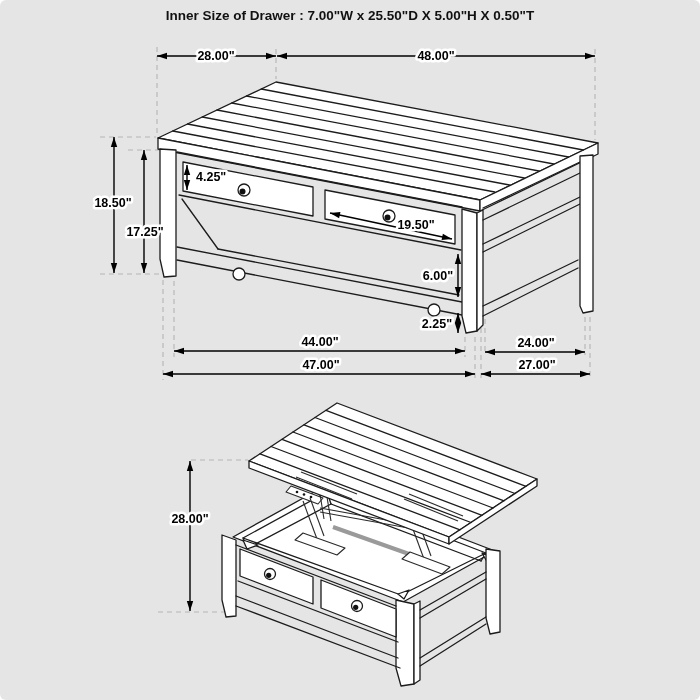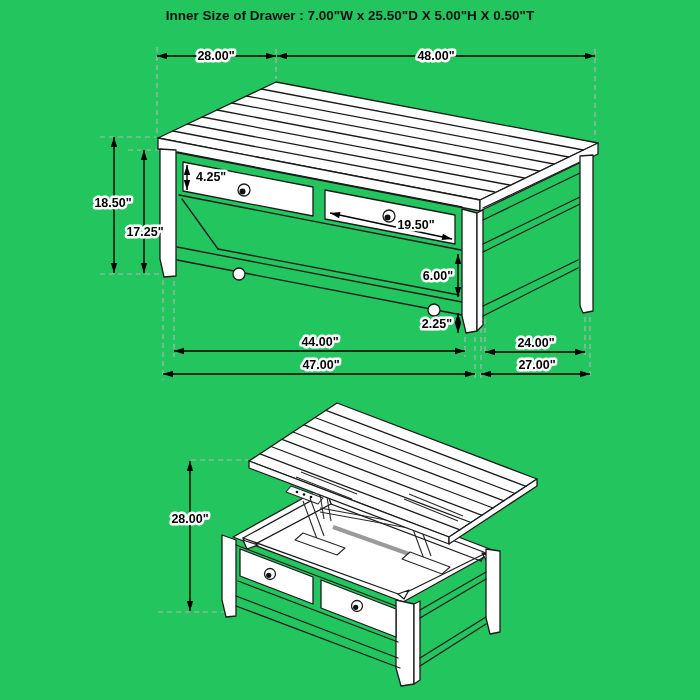--- a/index.html
+++ b/index.html
@@ -1,16 +1,16 @@
 <!DOCTYPE html>
 <html><head>
 <meta charset="utf-8">
 <style>
   html,body{margin:0;padding:0;background:#ffffff;}
-  .canvas{width:700px;height:700px;background:#22c55e;position:relative;overflow:hidden;}
+  .canvas{width:700px;height:700px;background:#e5e5e5;position:relative;overflow:hidden;border-radius:6px;}
   svg{display:block;}
   .ttl{font:bold 13.5px "Liberation Sans", sans-serif;fill:#111;}
   .lbl{font:bold 12.5px "Liberation Sans", sans-serif;fill:#000;
        paint-order:stroke;stroke:#ffffff;stroke-width:5px;stroke-linejoin:round;}
   .ln{stroke:#1c1c1c;stroke-width:1.3;fill:none;stroke-linejoin:round;stroke-linecap:round;}
   .fc{stroke:#1c1c1c;stroke-width:1.3;fill:#ffffff;stroke-linejoin:round;}
   .dim{stroke:#000;stroke-width:1.4;fill:none;
        marker-start:url(#ah);marker-end:url(#ah);}
   .gd{stroke:#b5b5b5;stroke-width:1.1;fill:none;stroke-dasharray:5 4;}
   .mech{stroke:#2a2a2a;stroke-width:1.1;fill:none;stroke-linejoin:round;}

